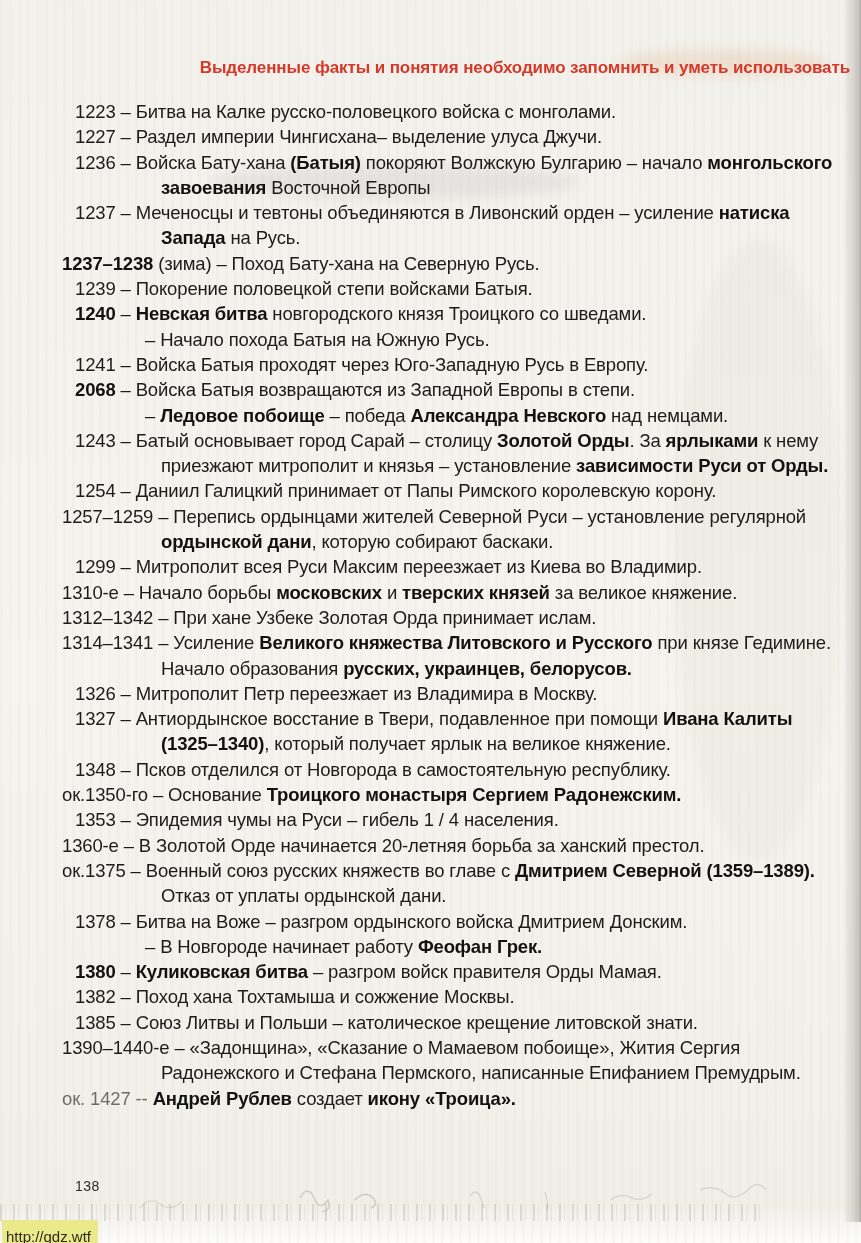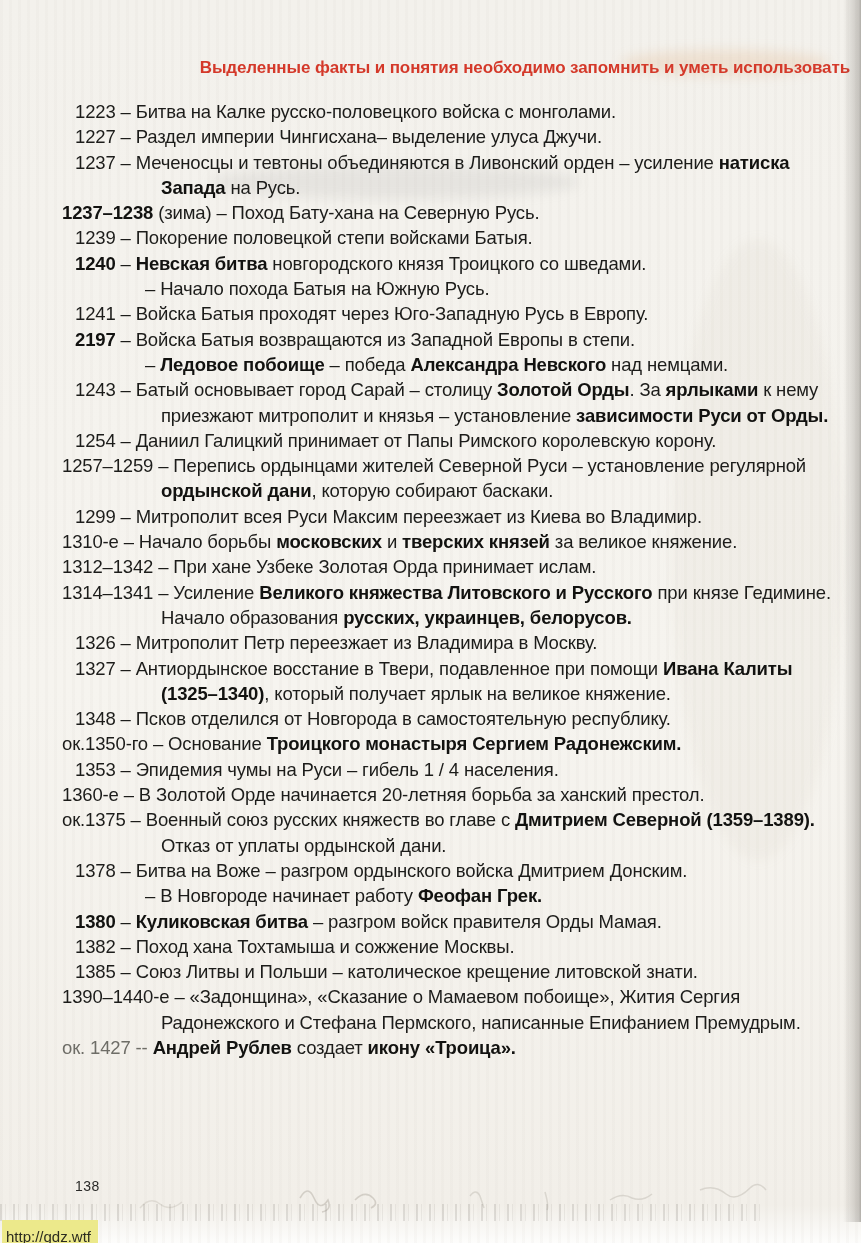--- a/index.html
+++ b/index.html
@@ -61,27 +61,28 @@
 
   <div class="ghost g2"></div>
   <div class="ghost g1"></div>
   <div class="ghost g3"></div>
 
   <div class="header" style="color: rgb(212, 57, 42);">Выделенные факты и понятия необходимо запомнить и уметь использовать</div>
 
   <div class="entries">
       <p class="entry"><span>1223 – Битва на Калке русско-половецкого войска с монголами.</span></p>
       <p class="entry"><span>1227 – Раздел империи Чингисхана– выделение улуса Джучи.</span></p>
+      <p class="entry"><span>1236 – Войска Бату-хана </span><b>(Батыя)</b><span> покоряют Волжскую Булгарию – начало </span><b>монгольского завоевания</b><span> Восточной Европы</span></p>
       <p class="entry"><span>1237 – Меченосцы и тевтоны объединяются в Ливонский орден – усиление </span><b>натиска Запада</b><span> на Русь.</span></p>
       <p class="entry out"><b>1237–1238</b><span> (зима) – Поход Бату-хана на Северную Русь.</span></p>
       <p class="entry"><span>1239 – Покорение половецкой степи войсками Батыя.</span></p>
       <p class="entry"><b>1240</b><span> – </span><b>Невская битва</b><span> новгородского князя Троицкого со шведами.</span></p>
       <p class="entry indent"><span>– Начало похода Батыя на Южную Русь.</span></p>
       <p class="entry"><span>1241 – Войска Батыя проходят через Юго-Западную Русь в Европу.</span></p>
-      <p class="entry"><b>2197</b><span> – Войска Батыя возвращаются из Западной Европы в степи.</span></p>
+      <p class="entry"><b>2068</b><span> – Войска Батыя возвращаются из Западной Европы в степи.</span></p>
       <p class="entry indent"><span>– </span><b>Ледовое побоище</b><span> – победа </span><b>Александра Невского</b><span> над немцами.</span></p>
       <p class="entry"><span>1243 – Батый основывает город Сарай – столицу </span><b>Золотой Орды</b><span>. За </span><b>ярлыками</b><span> к нему приезжают митрополит и князья – установление </span><b>зависимости Руси от Орды.</b></p>
       <p class="entry"><span>1254 – Даниил Галицкий принимает от Папы Римского королевскую корону.</span></p>
       <p class="entry out"><span>1257–1259 – Перепись ордынцами жителей Северной Руси – установление регулярной </span><b>ордынской дани</b><span>, которую собирают баскаки.</span></p>
       <p class="entry"><span>1299 – Митрополит всея Руси Максим переезжает из Киева во Владимир.</span></p>
       <p class="entry out"><span>1310-е – Начало борьбы </span><b>московских</b><span> и </span><b>тверских князей</b><span> за великое княжение.</span></p>
       <p class="entry out"><span>1312–1342 – При хане Узбеке Золотая Орда принимает ислам.</span></p>
       <p class="entry out"><span>1314–1341 – Усиление </span><b>Великого княжества Литовского и Русского</b><span> при князе Гедимине. Начало образования </span><b>русских, украинцев, белорусов.</b></p>
       <p class="entry"><span>1326 – Митрополит Петр переезжает из Владимира в Москву.</span></p>
       <p class="entry"><span>1327 – Антиордынское восстание в Твери, подавленное при помощи </span><b>Ивана Калиты (1325–1340)</b><span>, который получает ярлык на великое княжение.</span></p>

